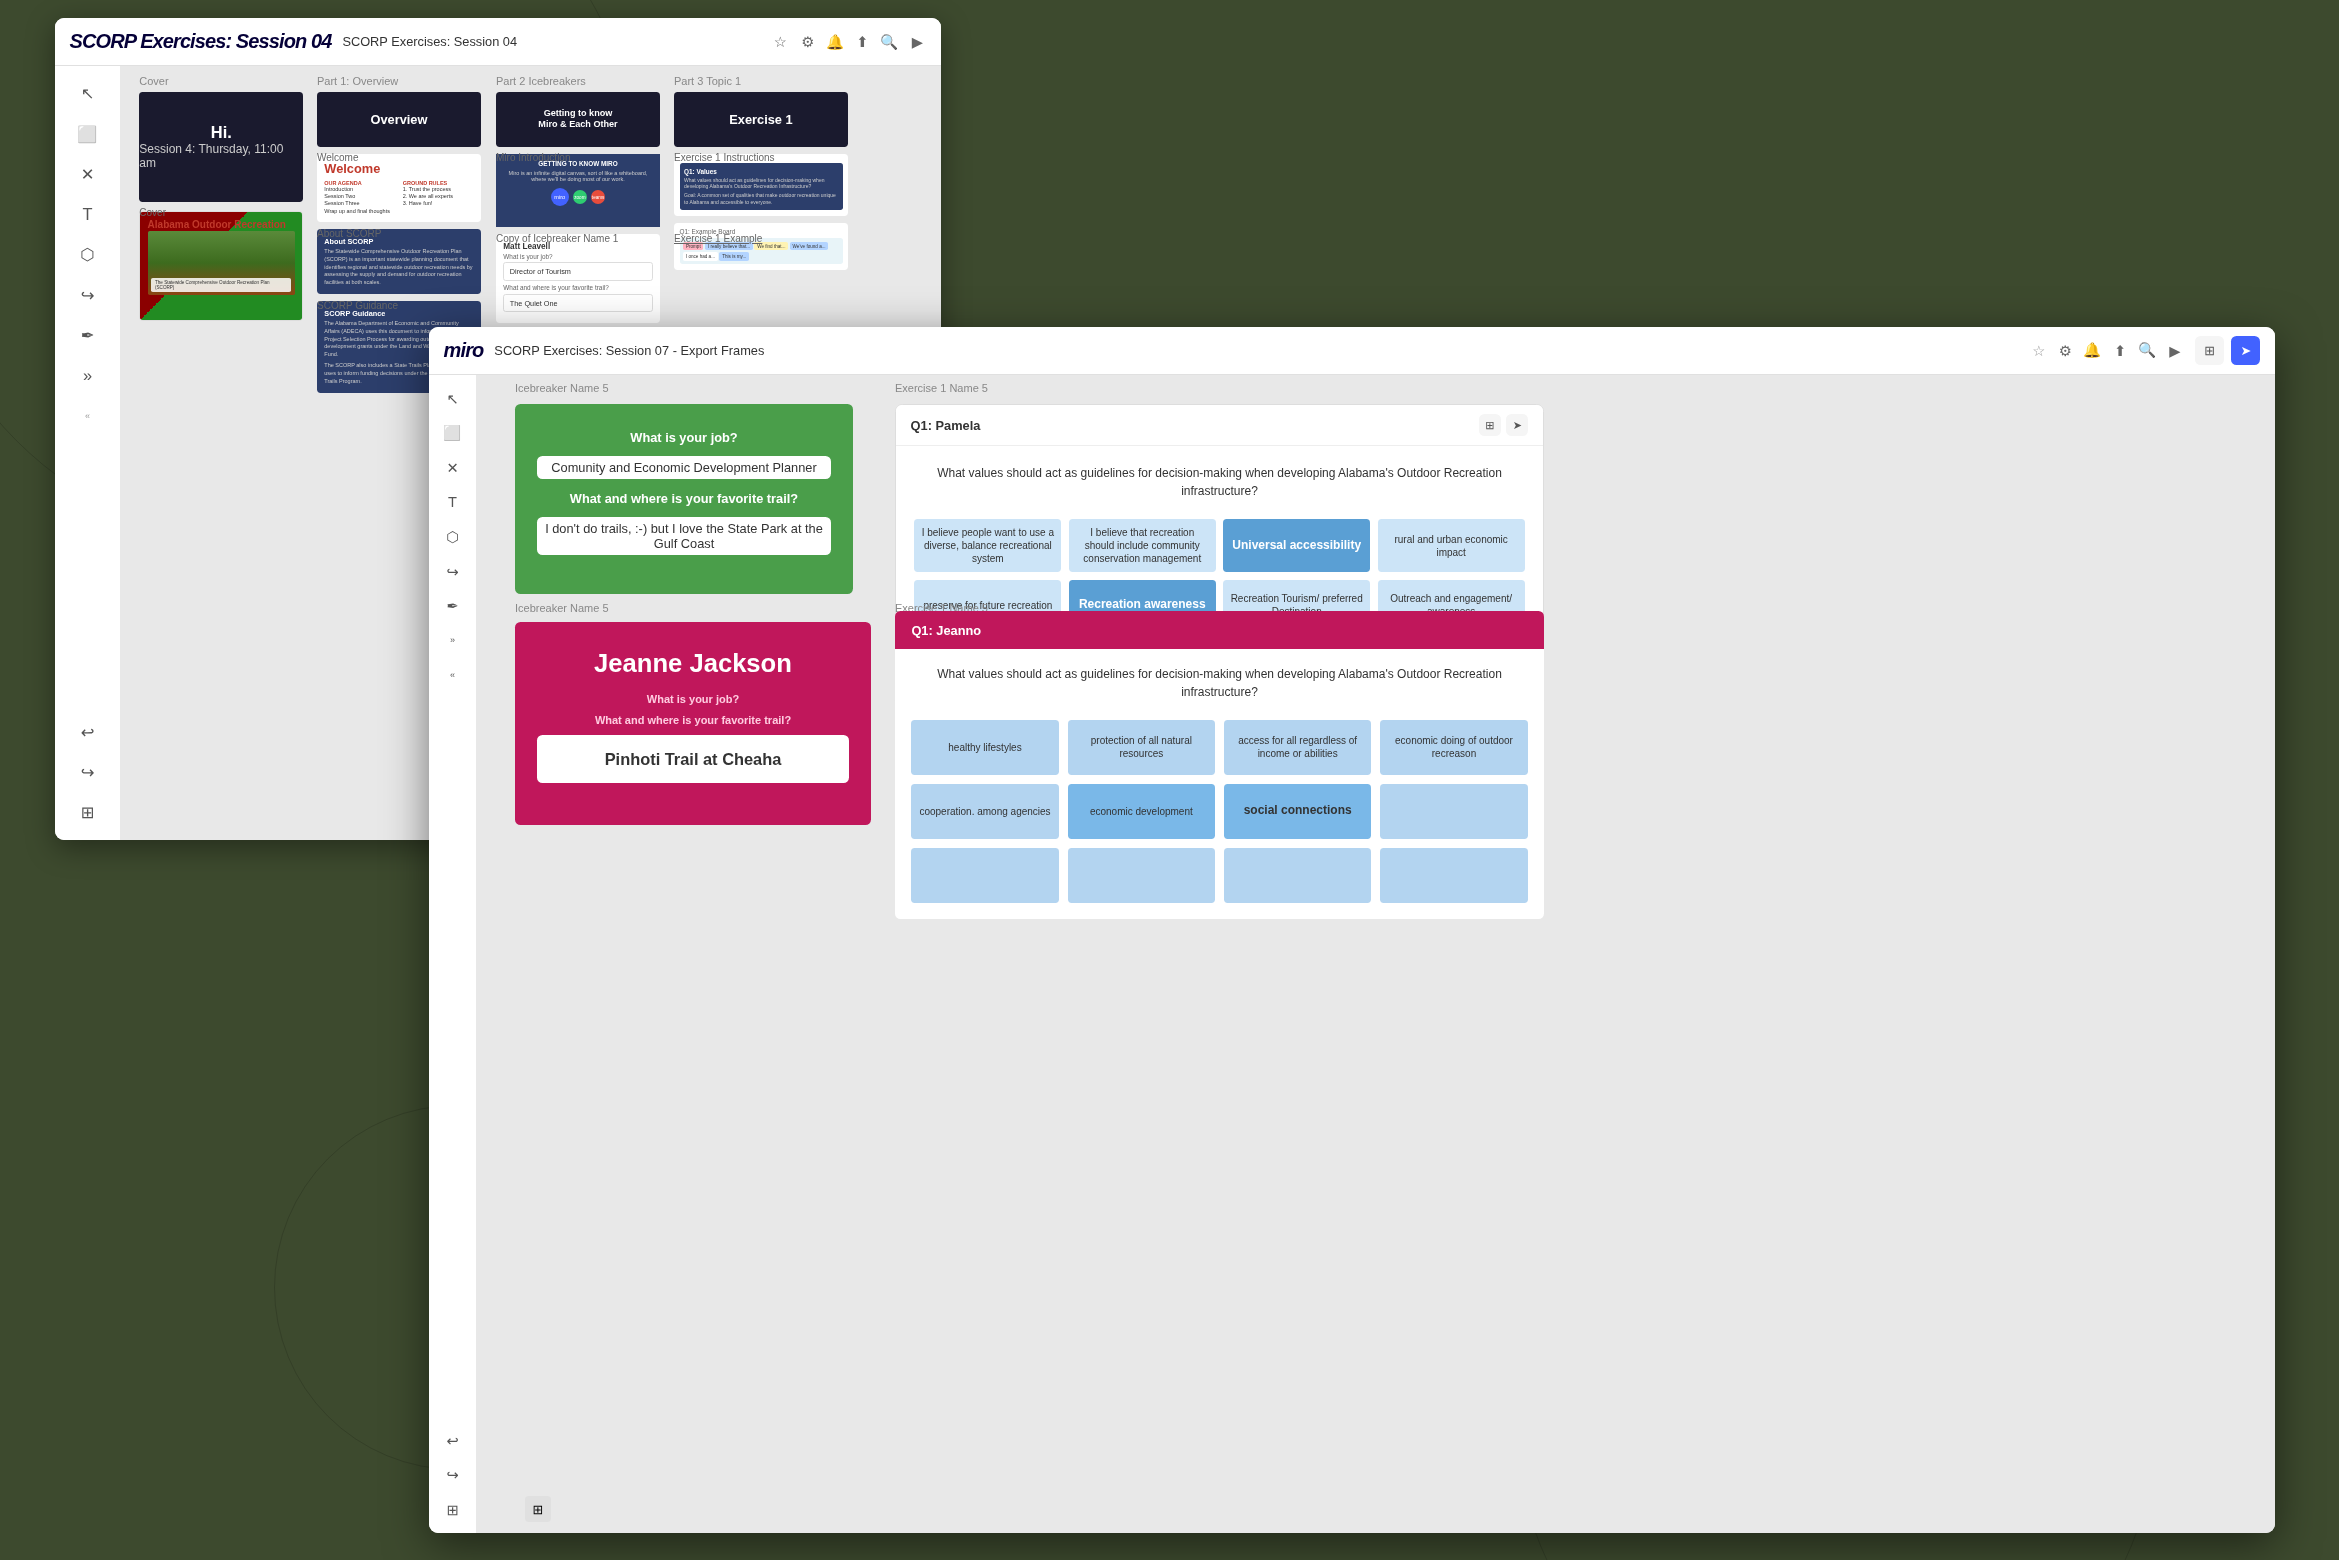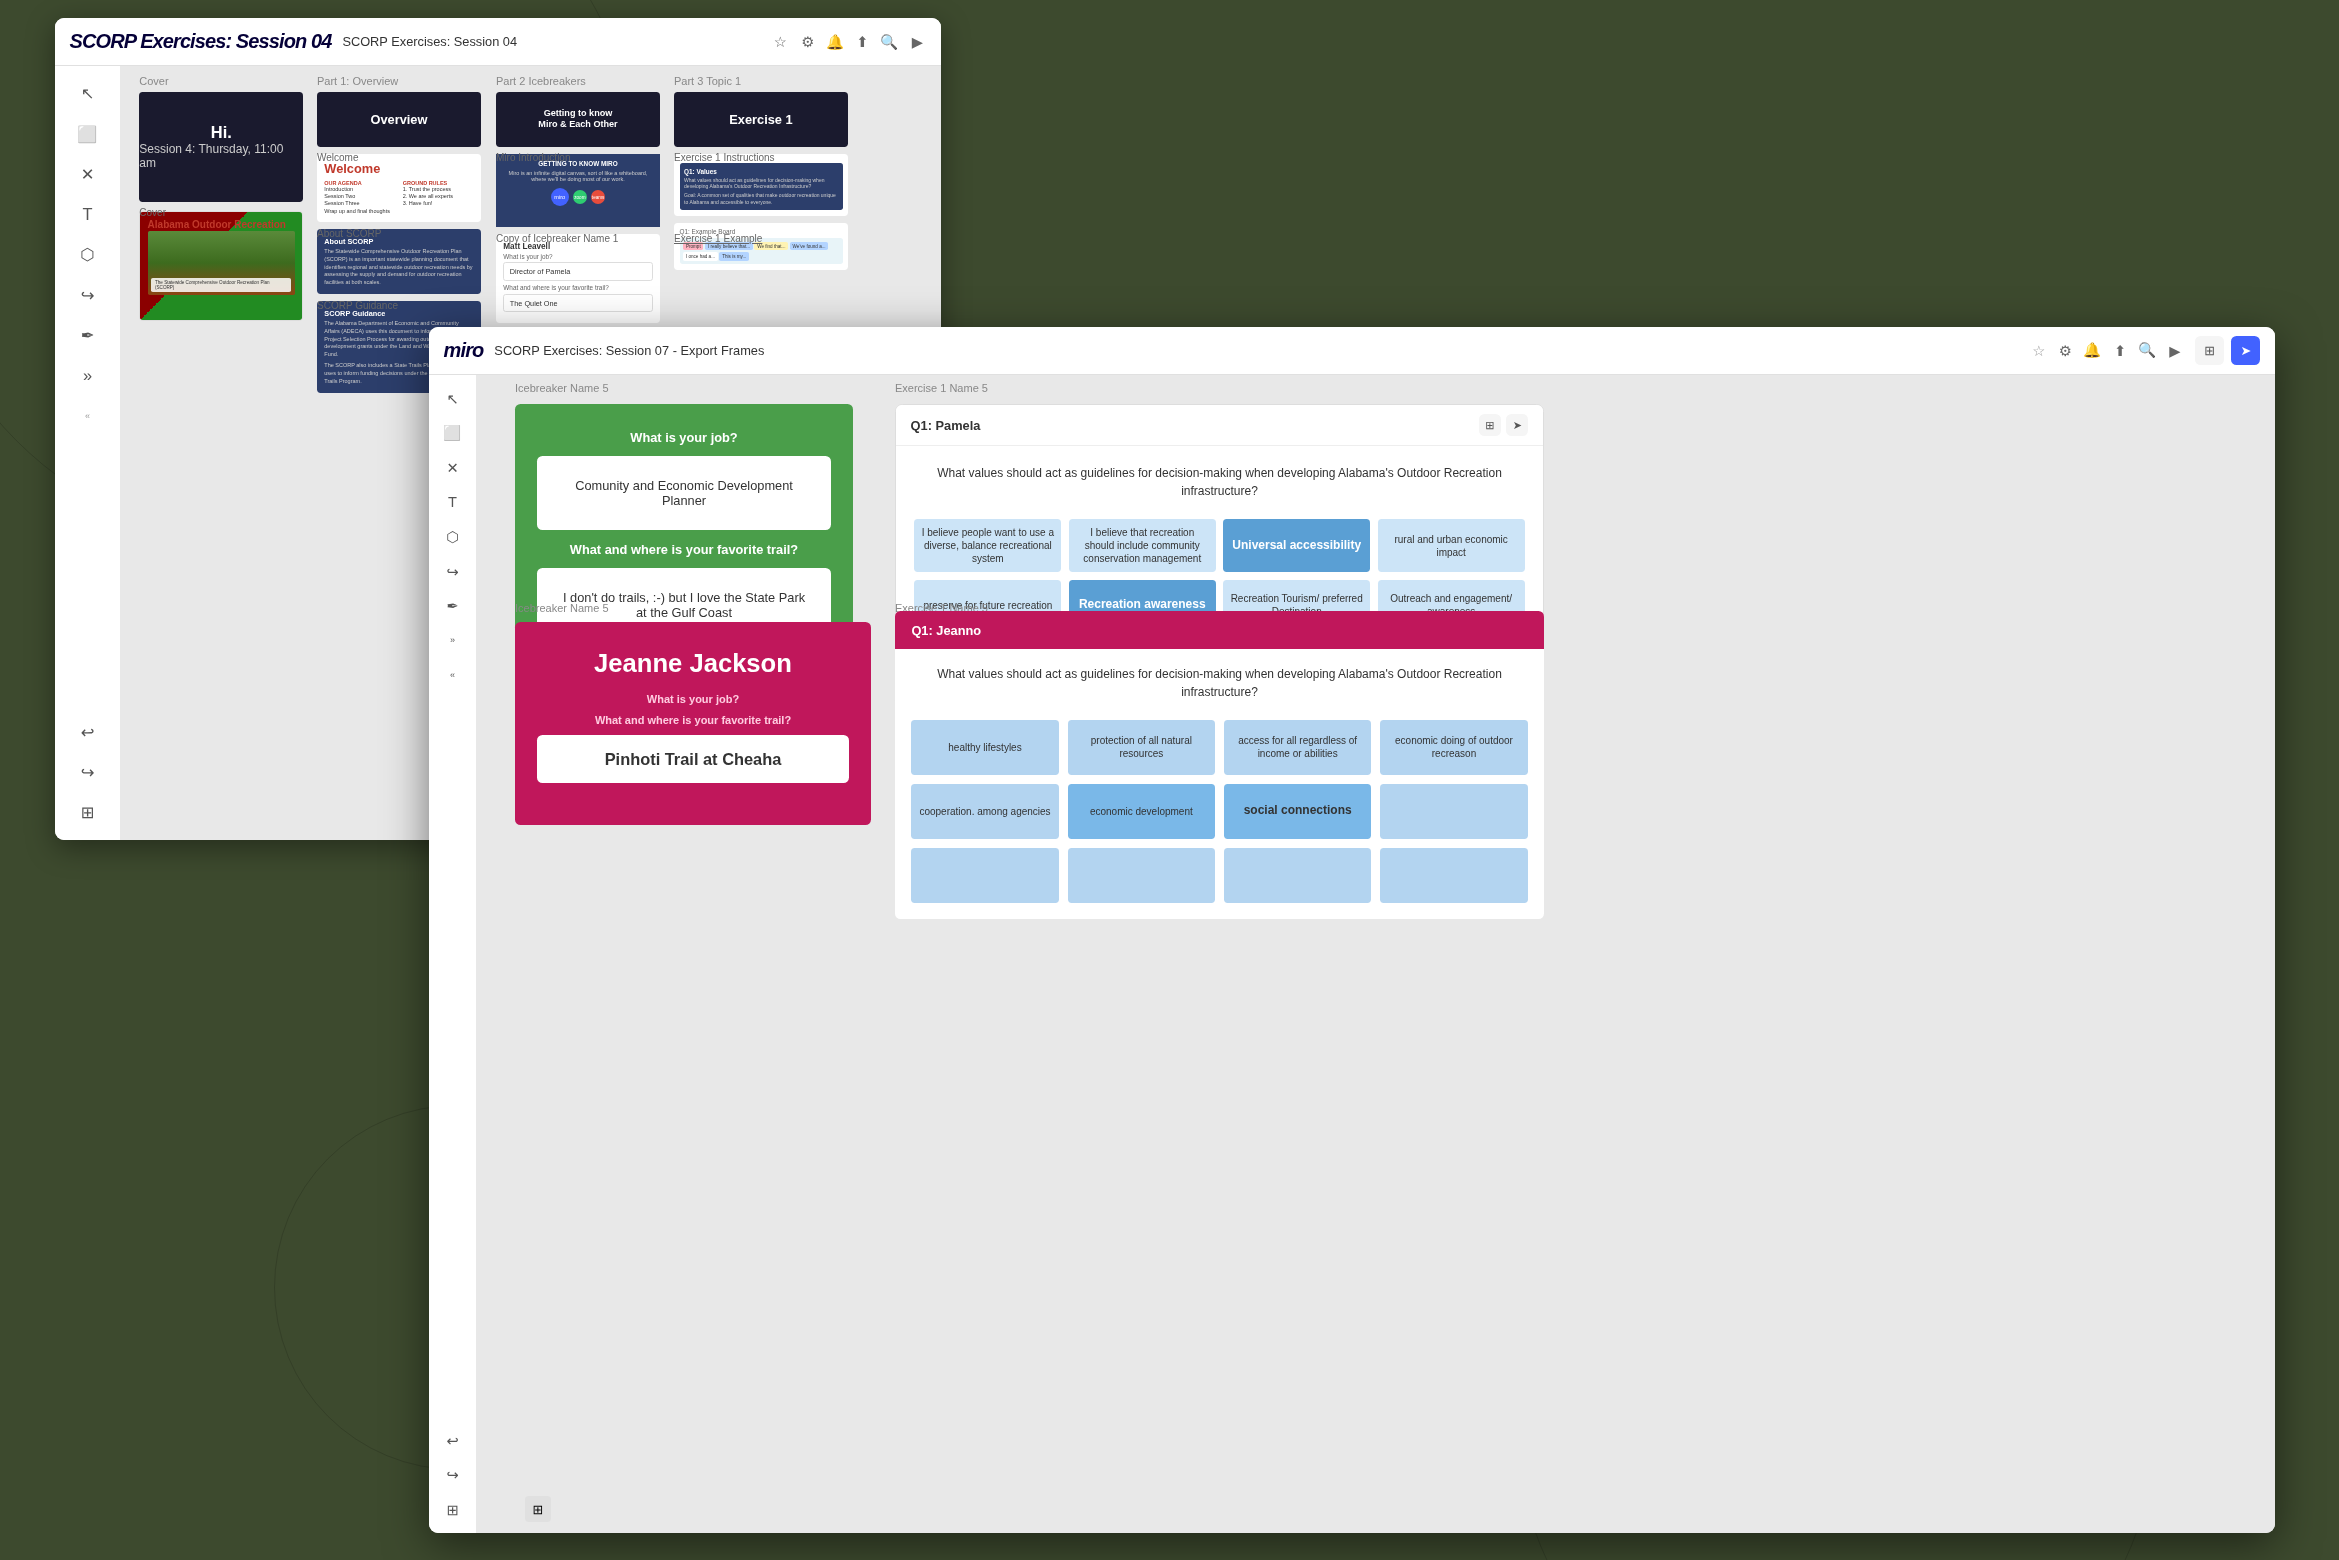--- a/index.html
+++ b/index.html
@@ -438,21 +438,21 @@
     .pamela-green-question {
       color: #fff;
       font-size: 12.8px;
       font-weight: bold;
       margin-bottom: 11px;
       text-align: center;
     }
     .pamela-green-answer {
       background: #fff;
       border-radius: 5.5px;
-      padding: 22px;
+      padding: 4px;
       font-size: 12.8px;
       color: #333;
       margin-bottom: 12.8px;
       text-align: center;
     }
 
     
     .front-sidebar {
       width: 48px;
       background: #fff;
@@ -677,21 +677,21 @@
               <div style="background:#2ecc71;border-radius:50%;width:14.6px;height:14.6px;display:flex;align-items:center;justify-content:center;font-size:4.6px;color:#fff;">zoom</div>
               <div style="background:#e74c3c;border-radius:50%;width:14.6px;height:14.6px;display:flex;align-items:center;justify-content:center;font-size:4.6px;color:#fff;">teams</div>
             </div>
           </div>
         </div>
 
         <span class="frame-label" style="margin-top:5.5px;display:block;">Copy of Icebreaker Name 1</span>
         <div class="matt-section">
           <div class="matt-name">Matt Leavell</div>
           <div class="matt-question">What is your job?</div>
-          <div class="matt-answer-box">Director of Pamela</div>
+          <div class="matt-answer-box">Director of Tourism</div>
           <div class="matt-question">What and where is your favorite trail?</div>
           <div class="matt-answer-box">The Quiet One</div>
         </div>
       </div>
 
       <span class="frame-label canvas-section-label" style="top:9.1px;left:553px;">Part 3 Topic 1</span>
       <div class="part3-frame" style="top:25.6px;">
 
         <div class="exercise-slide">
           <span class="exercise-title">Exercise 1</span>

